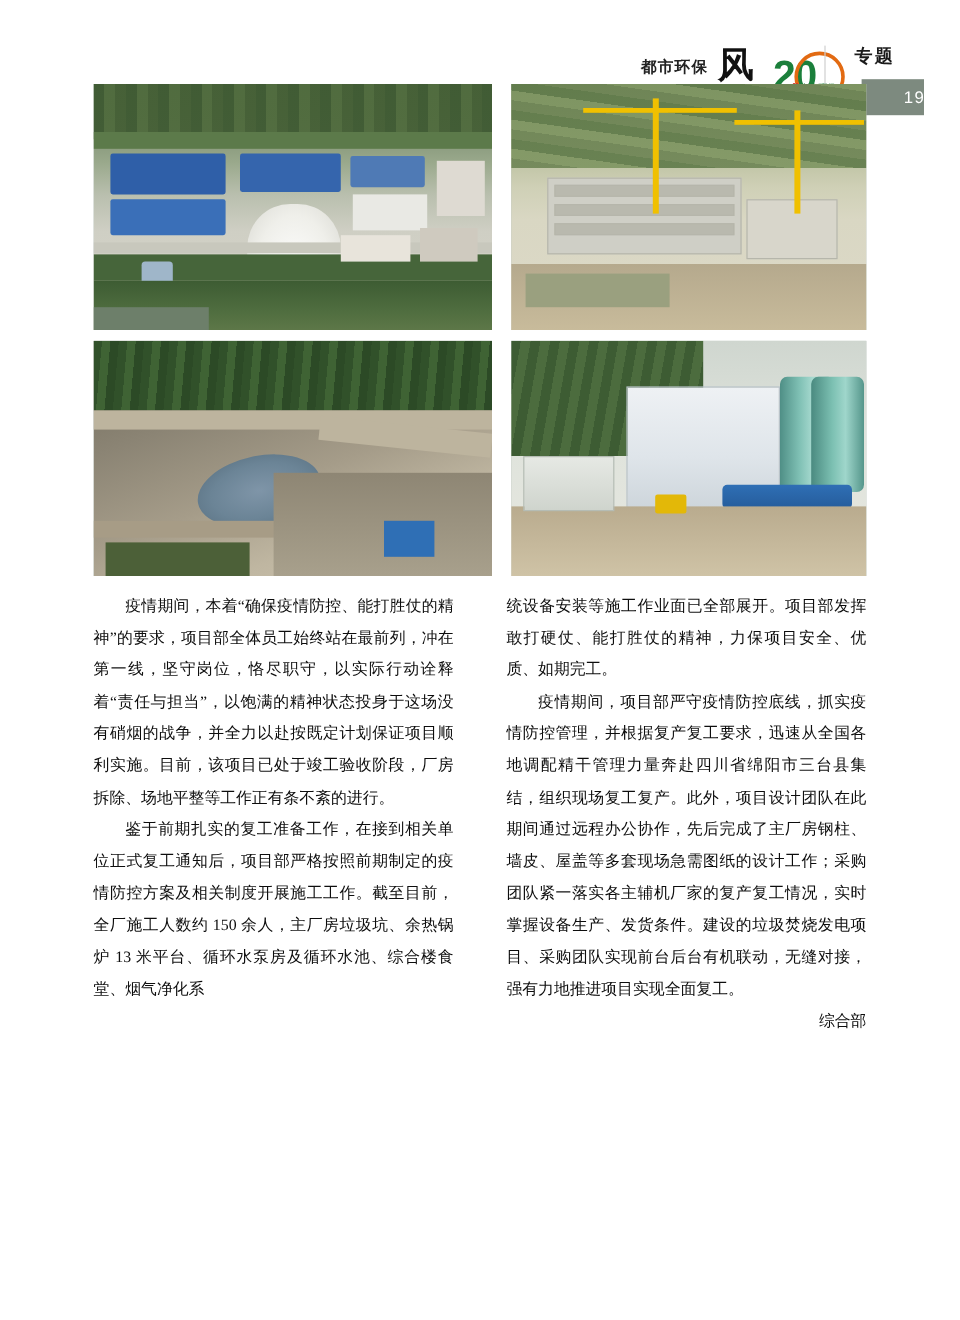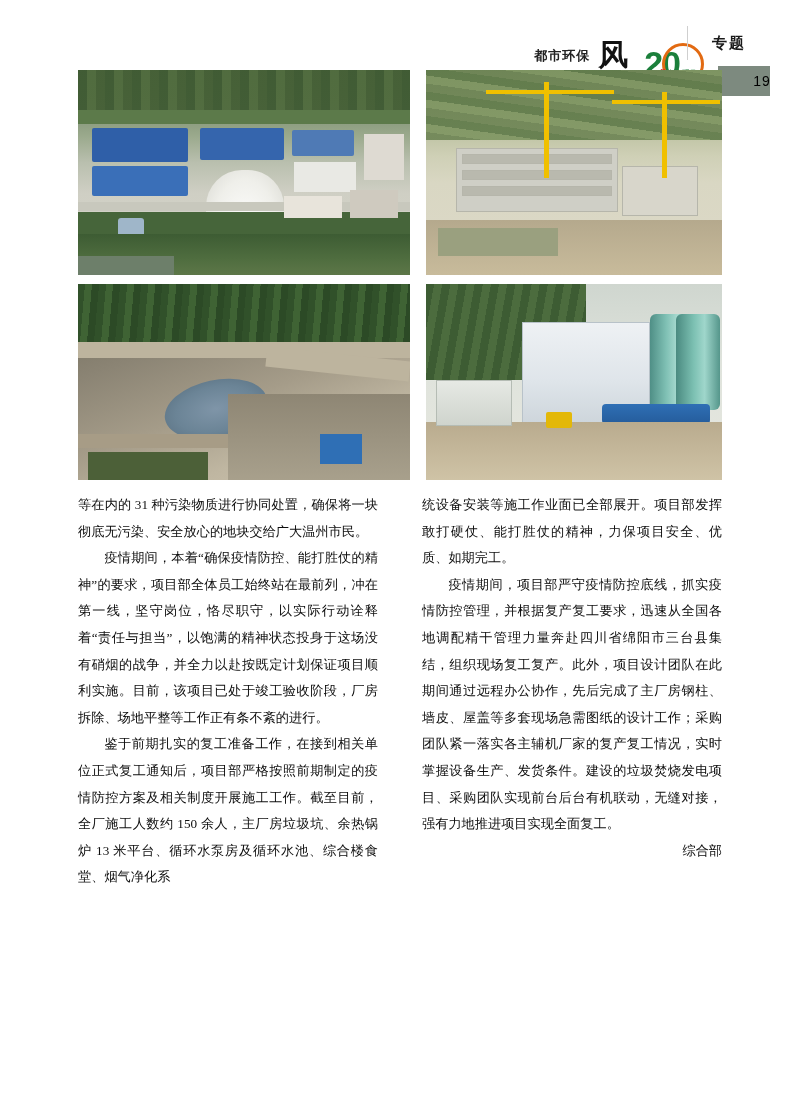--- a/index.html
+++ b/index.html
@@ -92,26 +92,25 @@
     position: absolute;
     left: 16px;
     top: 20px;
     color: #d8312a;
     font-size: 9px;
   }
 
   .section-tab {
     position: absolute;
     right: 30px;
-    top: 8px;
+    top: 20px;
     width: 82px;
     height: 34px;
     border-left: 1px solid #cfcfcf;
     display: flex;
-    align-items: center;
     justify-content: center;
   }
   .section-tab span {
     font-family: "Liberation Sans", sans-serif;
     font-size: 15px;
     font-weight: bold;
     color: #1a1a1a;
     letter-spacing: 2px;
   }
 
@@ -121,21 +120,21 @@
     top: 66px;
     width: 52px;
     height: 30px;
     background: #7d8a7f;
     display: flex;
     align-items: center;
     justify-content: center;
   }
   .page-num-badge span {
     font-family: "Liberation Sans", sans-serif;
-    color: #000000;
+    color: #ffffff;
     font-size: 14px;
     letter-spacing: 1px;
     margin-left: 36px;
   }
 
   
   .photos {
     position: absolute;
     left: 78px;
     top: 70px;
@@ -313,21 +312,20 @@
       <div class="blue-tank" style="left:176px;top:120px;width:108px;height:20px;"></div>
       <div class="blue-tank" style="left:186px;top:142px;width:98px;height:12px;background:#3a7cc0;"></div>
       <div class="road4"></div>
       <div class="digger" style="left:120px;top:128px;width:26px;height:16px;"></div>
       <div class="hall" style="left:10px;top:96px;width:74px;height:44px;background:linear-gradient(180deg,#e6e9e4 0%,#cfd4cd 100%);border:1px solid #b5bcb4;"></div>
     </div>
   </div>
 
   <div class="body-text">
     <div class="col col-left">
-      <p>等在内的 31 种污染物质进行协同处置，确保将一块彻底无污染、安全放心的地块交给广大温州市民。</p>
       <p class="ind">疫情期间，本着“确保疫情防控、能打胜仗的精神”的要求，项目部全体员工始终站在最前列，冲在第一线，坚守岗位，恪尽职守，以实际行动诠释着“责任与担当”，以饱满的精神状态投身于这场没有硝烟的战争，并全力以赴按既定计划保证项目顺利实施。目前，该项目已处于竣工验收阶段，厂房拆除、场地平整等工作正有条不紊的进行。</p>
       <p class="ind">鉴于前期扎实的复工准备工作，在接到相关单位正式复工通知后，项目部严格按照前期制定的疫情防控方案及相关制度开展施工工作。截至目前，全厂施工人数约 150 余人，主厂房垃圾坑、余热锅炉 13 米平台、循环水泵房及循环水池、综合楼食堂、烟气净化系</p>
     </div>
     <div class="col col-right">
       <p>统设备安装等施工作业面已全部展开。项目部发挥敢打硬仗、能打胜仗的精神，力保项目安全、优质、如期完工。</p>
       <p class="ind">疫情期间，项目部严守疫情防控底线，抓实疫情防控管理，并根据复产复工要求，迅速从全国各地调配精干管理力量奔赴四川省绵阳市三台县集结，组织现场复工复产。此外，项目设计团队在此期间通过远程办公协作，先后完成了主厂房钢柱、墙皮、屋盖等多套现场急需图纸的设计工作；采购团队紧一落实各主辅机厂家的复产复工情况，实时掌握设备生产、发货条件。建设的垃圾焚烧发电项目、采购团队实现前台后台有机联动，无缝对接，强有力地推进项目实现全面复工。</p>
       <p class="sign">综合部</p>
     </div>
   </div>
 

